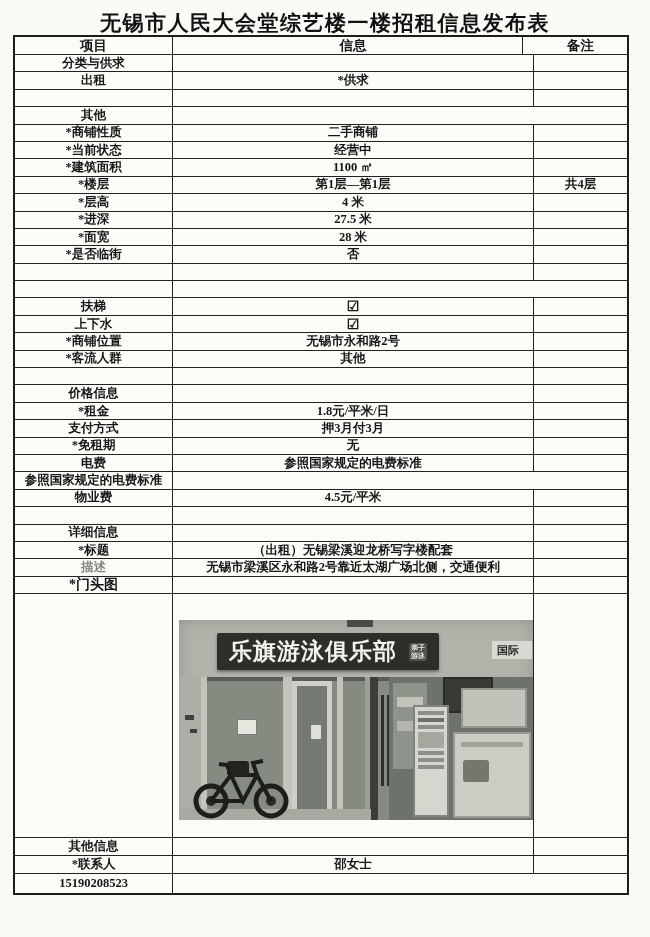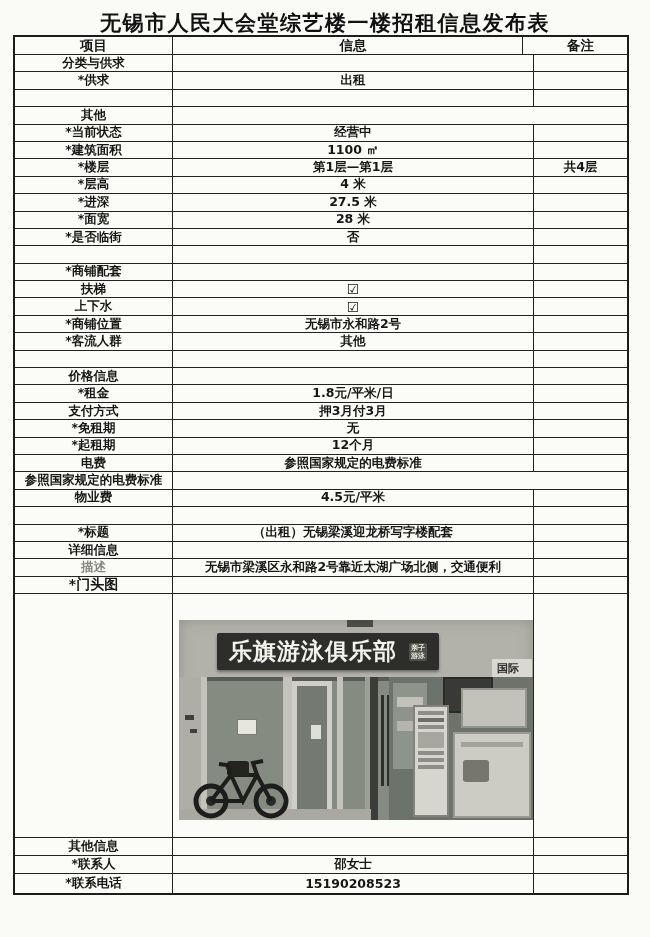--- a/index.html
+++ b/index.html
@@ -1,17 +1,17 @@
 <!DOCTYPE html>
 <html><head>
 <meta charset="utf-8">
 <style>
   * { margin:0; padding:0; box-sizing:border-box; }
   html,body { width:650px; height:937px; background:#fafaf6; font-family:"DejaVu Sans", sans-serif; color:#1b1b1b; }
-  .sheet { position:relative; width:650px; height:937px; overflow:hidden; }
+  .sheet { position:relative; width:650px; height:937px; overflow:hidden;font-family:Liberation Serif, serif; }
 
   .title { position:absolute; top:9px; left:0; width:650px; text-align:center;
            font-size:21px; font-weight:bold; letter-spacing:1.5px; color:#111; }
 
   .table { position:absolute; left:13px; top:35px; width:616px; border:2px solid #1c1c1c; background:#fbfbf8; }
 
   .row { display:grid; grid-template-columns:158px 1fr 93px; height:17.4px;
          border-bottom:1.4px solid #222; }
   .rows-bottom .row { height:18.2px; }
   .rows-bottom .row:last-child { border-bottom:none; }
@@ -36,21 +36,21 @@
   .vent { position:absolute; left:168px; top:0; width:26px; height:7px; background:#4a4a46; }
 
   .sign { position:absolute; left:38px; top:13px; width:222px; height:37px; background:#2d2d2b;
           border-radius:2px; display:flex; align-items:center; justify-content:center; gap:12px;
           box-shadow:0 2px 3px rgba(40,40,38,.5); }
   .sign-text { color:#f3f3ee; font-size:23px; font-weight:bold; letter-spacing:1px; white-space:nowrap; }
   .sign-badge { display:flex; flex-direction:column; justify-content:center; background:#50504c;
                 border-radius:2px; padding:1px 2px; }
   .sign-badge span { color:#e8e8e2; font-size:7px; font-weight:bold; line-height:1.15; white-space:nowrap; }
 
-  .wall-sign { position:absolute; right:1px; top:39px; width:40px; height:18px; background:#d9d9d2;
+  .wall-sign { position:absolute; right:1px; top:21px; width:40px; height:18px; background:#d9d9d2;
                color:#2c2c2a; font-size:11px; font-weight:bold; display:flex; align-items:center;
                padding-left:5px;text-align:center; }
 
   .storefront { position:absolute; left:0; right:0; top:57px; bottom:0; background:#868b82; }
   .sf-topframe { position:absolute; left:0; right:0; top:0; height:4px; background:#5b5b55; }
   .wall-left { position:absolute; left:0; top:0; bottom:0; width:22px; background:#aeaea6; }
   .wall-mark1 { position:absolute; left:6px; top:38px; width:9px; height:5px; background:#3f3f3b; }
   .wall-mark2 { position:absolute; left:11px; top:52px; width:7px; height:4px; background:#3f3f3b; }
 
   .vf { position:absolute; top:0; bottom:0; background:#c3c3bb; }
@@ -104,31 +104,36 @@
           <div class="cell item-cell">项目</div>
           <div class="cell info-cell">信息</div>
           <div class="cell remark-cell">备注</div>
         </div>
         <div class="row">
           <div class="cell item-cell">分类与供求</div>
           <div class="cell info-cell"></div>
           <div class="cell remark-cell"></div>
         </div>
         <div class="row">
+          <div class="cell info-cell">出租</div>
           <div class="cell item-cell">*供求</div>
-          <div class="cell info-cell">出租</div>
           <div class="cell remark-cell"></div>
         </div>
         <div class="row">
           <div class="cell item-cell"></div>
           <div class="cell info-cell"></div>
           <div class="cell remark-cell"></div>
         </div>
         <div class="row">
           <div class="cell info-cell">其他</div>
+          <div class="cell remark-cell"></div>
+        </div>
+        <div class="row">
+          <div class="cell item-cell">*商铺性质</div>
+          <div class="cell info-cell">二手商铺</div>
           <div class="cell remark-cell"></div>
         </div>
         <div class="row">
           <div class="cell item-cell">*当前状态</div>
           <div class="cell info-cell">经营中</div>
           <div class="cell remark-cell"></div>
         </div>
         <div class="row">
           <div class="cell item-cell">*建筑面积</div>
           <div class="cell info-cell">1100 ㎡</div>
@@ -158,21 +163,20 @@
           <div class="cell item-cell">*是否临街</div>
           <div class="cell info-cell">否</div>
           <div class="cell remark-cell"></div>
         </div>
         <div class="row">
           <div class="cell item-cell"></div>
           <div class="cell info-cell"></div>
           <div class="cell remark-cell"></div>
         </div>
         <div class="row">
-          <div class="cell item-cell">*商铺配套</div>
           <div class="cell info-cell"></div>
           <div class="cell remark-cell"></div>
         </div>
         <div class="row">
           <div class="cell item-cell">扶梯</div>
           <div class="cell info-cell checkbox">☑</div>
           <div class="cell remark-cell"></div>
         </div>
         <div class="row">
           <div class="cell item-cell">上下水</div>
@@ -208,51 +212,46 @@
           <div class="cell item-cell">支付方式</div>
           <div class="cell info-cell">押3月付3月</div>
           <div class="cell remark-cell"></div>
         </div>
         <div class="row">
           <div class="cell item-cell">*免租期</div>
           <div class="cell info-cell">无</div>
           <div class="cell remark-cell"></div>
         </div>
         <div class="row">
-          <div class="cell item-cell">*起租期</div>
-          <div class="cell info-cell">12个月</div>
-          <div class="cell remark-cell"></div>
-        </div>
-        <div class="row">
           <div class="cell item-cell">电费</div>
           <div class="cell info-cell">参照国家规定的电费标准</div>
           <div class="cell remark-cell"></div>
         </div>
         <div class="row">
           <div class="cell info-cell">参照国家规定的电费标准</div>
           <div class="cell remark-cell"></div>
         </div>
         <div class="row">
           <div class="cell item-cell">物业费</div>
           <div class="cell info-cell">4.5元/平米</div>
           <div class="cell remark-cell"></div>
         </div>
         <div class="row">
           <div class="cell item-cell"></div>
           <div class="cell info-cell"></div>
           <div class="cell remark-cell"></div>
         </div>
         <div class="row">
+          <div class="cell item-cell">详细信息</div>
+          <div class="cell info-cell"></div>
+          <div class="cell remark-cell"></div>
+        </div>
+        <div class="row">
           <div class="cell item-cell">*标题</div>
           <div class="cell info-cell">（出租）无锡梁溪迎龙桥写字楼配套</div>
-          <div class="cell remark-cell"></div>
-        </div>
-        <div class="row">
-          <div class="cell item-cell">详细信息</div>
-          <div class="cell info-cell"></div>
           <div class="cell remark-cell"></div>
         </div>
         <div class="row muted">
           <div class="cell item-cell">描述</div>
           <div class="cell info-cell">无锡市梁溪区永和路2号靠近太湖广场北侧，交通便利</div>
           <div class="cell remark-cell"></div>
         </div>
         <div class="row big">
           <div class="cell item-cell">*门头图</div>
           <div class="cell info-cell"></div>
@@ -333,20 +332,19 @@
           <div class="cell item-cell">其他信息</div>
           <div class="cell info-cell"></div>
           <div class="cell remark-cell"></div>
         </div>
         <div class="row">
           <div class="cell item-cell">*联系人</div>
           <div class="cell info-cell">邵女士</div>
           <div class="cell remark-cell"></div>
         </div>
         <div class="row">
-          <div class="cell item-cell">*联系电话</div>
           <div class="cell info-cell">15190208523</div>
           <div class="cell remark-cell"></div>
         </div>
       </div>
   </div>
 
 </div>
 
 </body></html>

